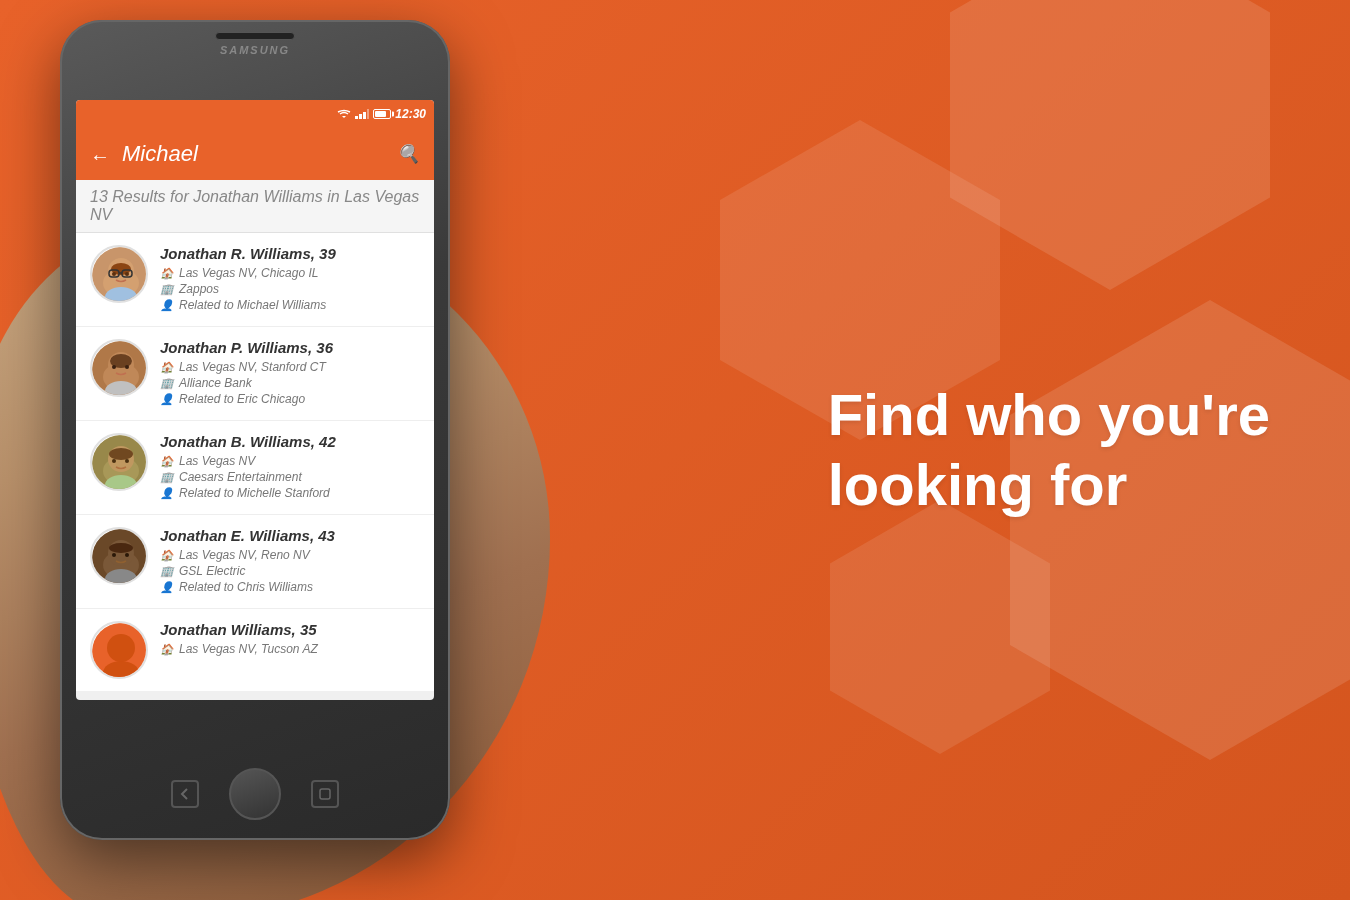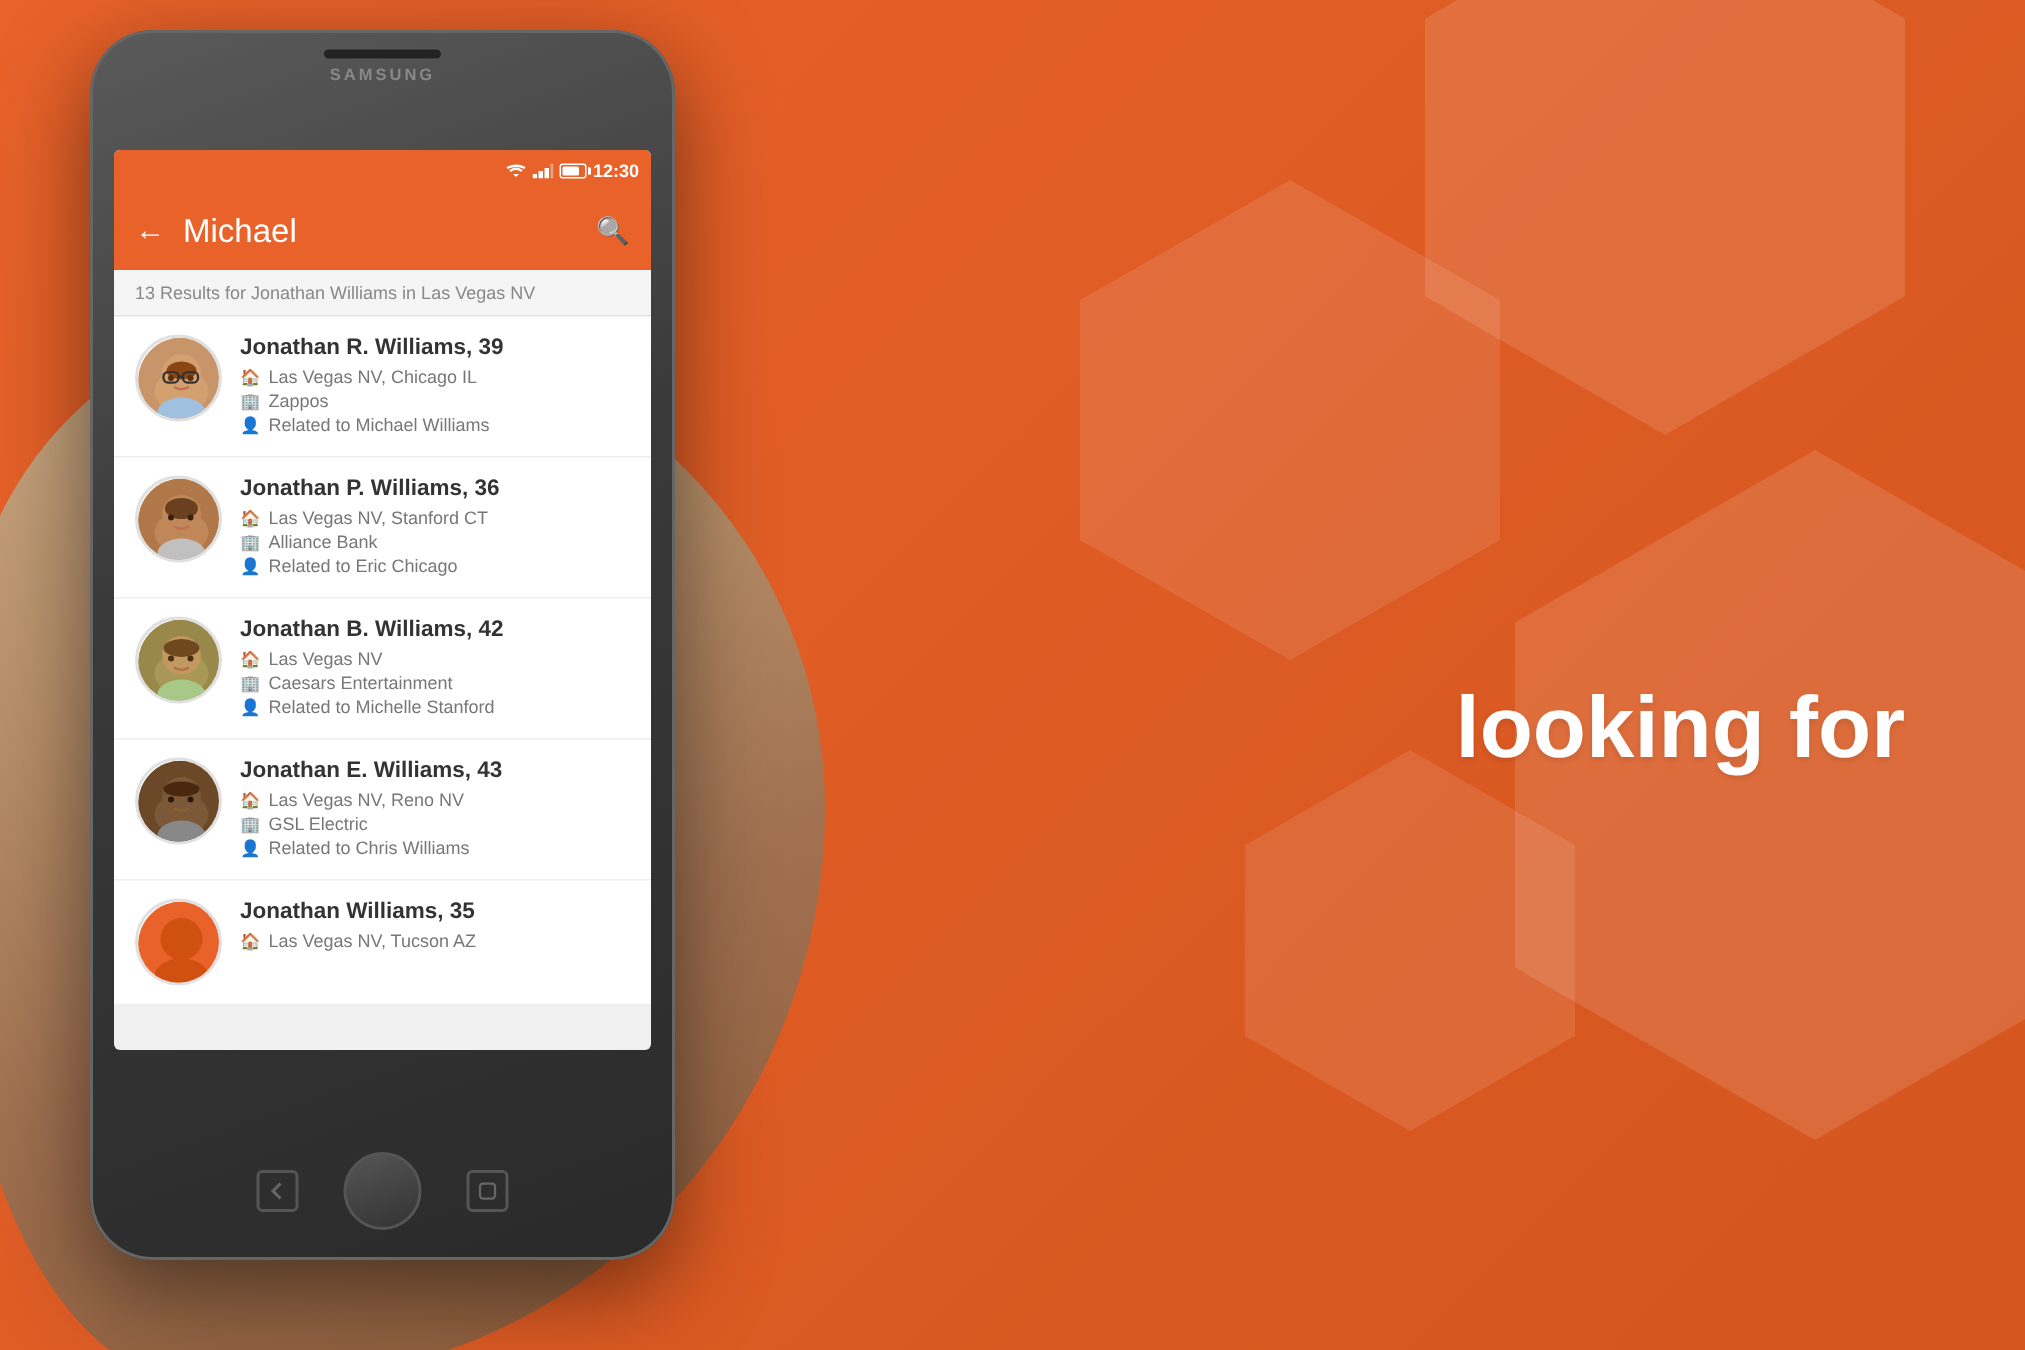--- a/index.html
+++ b/index.html
@@ -44,20 +44,21 @@
       text-shadow: 0 2px 4px rgba(0,0,0,0.1);
     }
 
     
     .phone-wrapper {
       position: absolute;
       left: 0;
       top: 0;
       width: 620px;
       height: 900px;
+      font-style: italic;
     }
 
     
     .hand-bg {
       position: absolute;
       bottom: -20px;
       left: -30px;
       width: 580px;
       height: 700px;
       background: linear-gradient(160deg, #c8a882 0%, #b8906a 30%, #a07050 60%, #8a5a38 100%);
@@ -185,21 +186,21 @@
     }
     .search-icon-header {
       color: white;
       font-size: 18px;
     }
 
     
     .results-count {
       background: #f5f5f5;
       padding: 8px 14px;
-      font-size: 12px;
+      font-size: 16px;
       color: #888;
       border-bottom: 1px solid #e0e0e0;
     }
 
     
     .person-list {
       background: white;
       overflow: hidden;
     }
     .person-item {
@@ -291,21 +292,21 @@
 <body>
 
 <div class="bg">
   <div class="hex-shape hex1"></div>
   <div class="hex-shape hex2"></div>
   <div class="hex-shape hex3"></div>
   <div class="hex-shape hex4"></div>
 </div>
 
 <div class="tagline">
-  <br>
+  <span>Find who you're</span><br>
   <span>looking for</span>
 </div>
 
 <div class="phone-wrapper">
 
   <div class="hand-bg"></div>
 
   <div class="phone-frame">
 
     <div class="phone-top">

